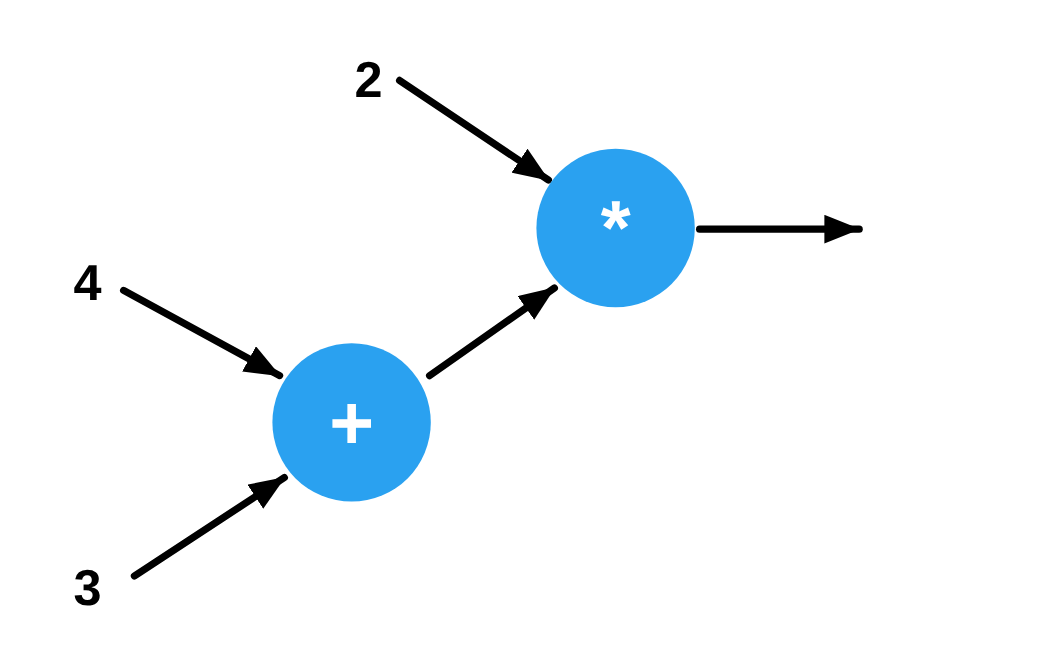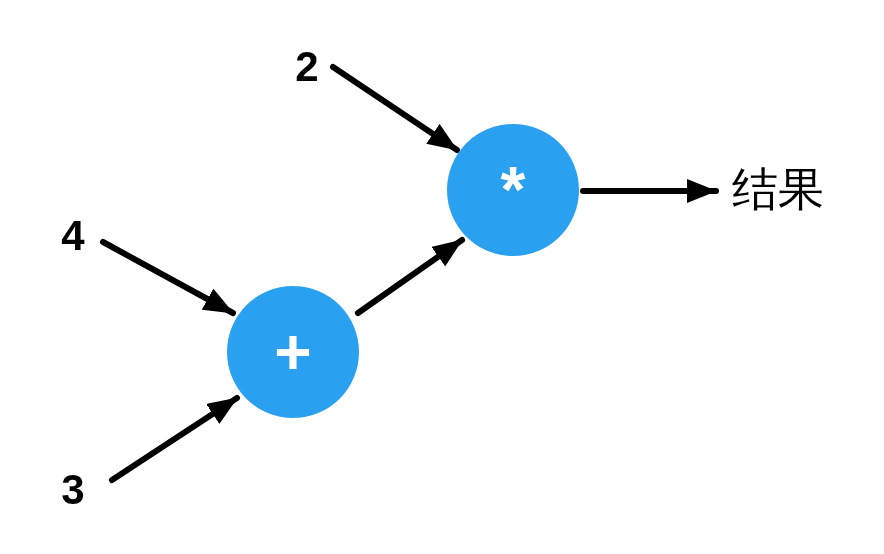--- a/index.html
+++ b/index.html
@@ -83,15 +83,14 @@
   <div class="io-label num-label" style="left:73px; top:490px;">3</div>
 
   <div class="node" style="left:447px; top:124px;">
     <span class="op">*</span>
   </div>
 
   <div class="node" style="left:227px; top:286px;">
     <span class="op">+</span>
   </div>
 
-  <div class="io-label out-label" style="left:778px; top:190px;">结果</div>
 
 </div>
 
 </body></html>

